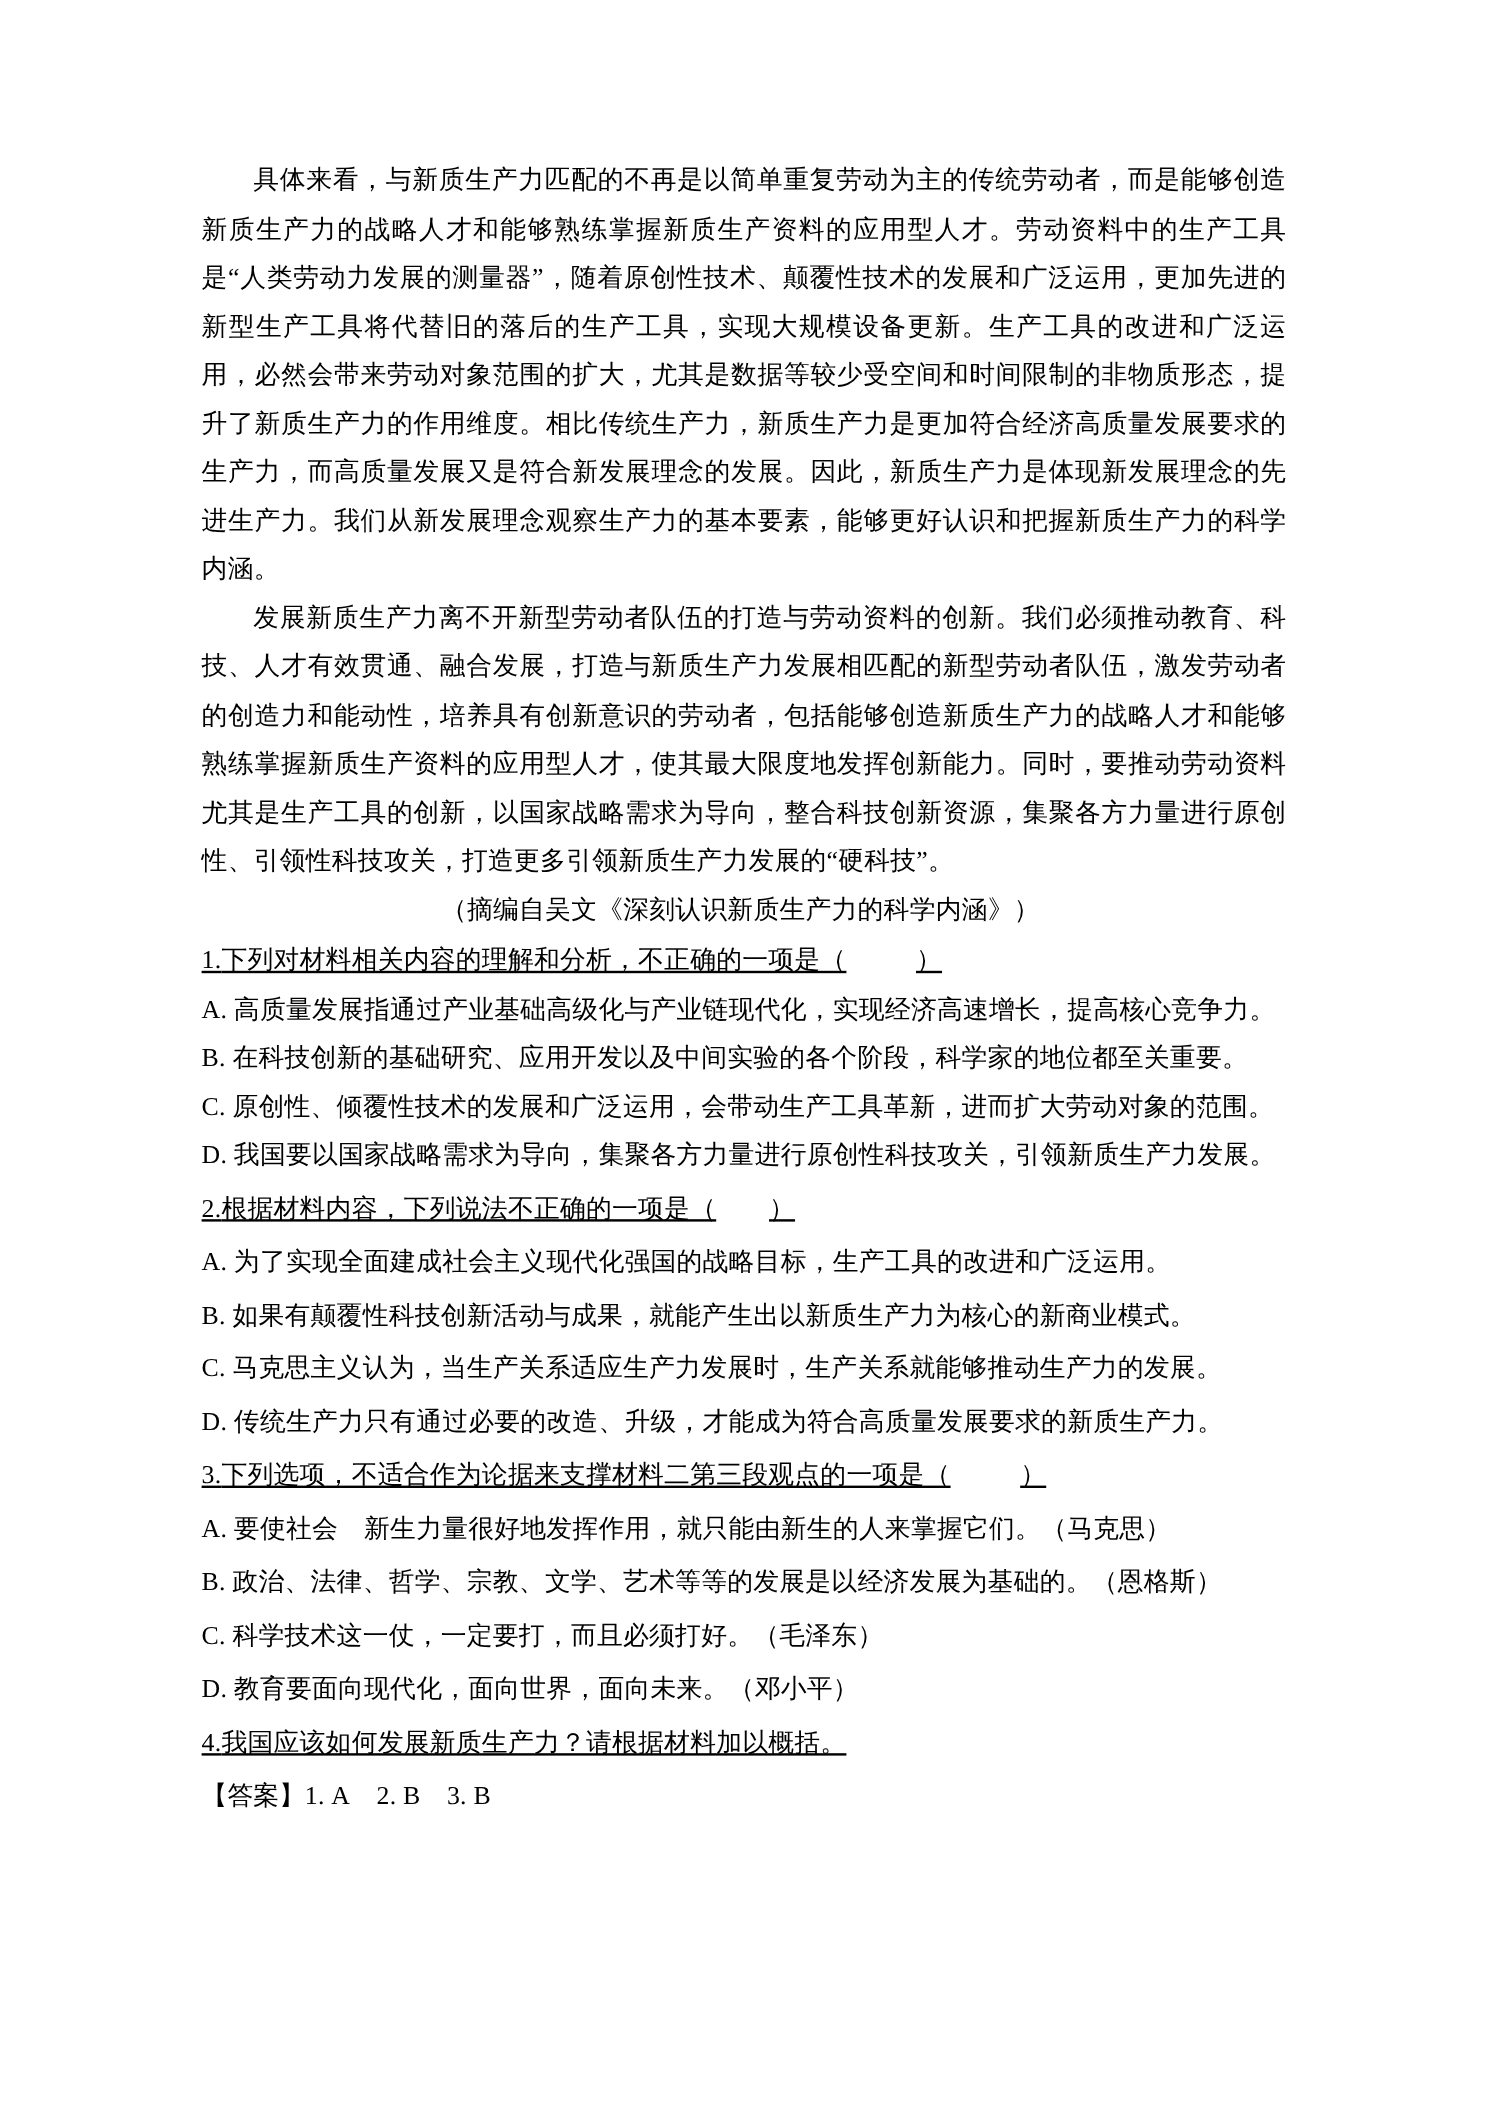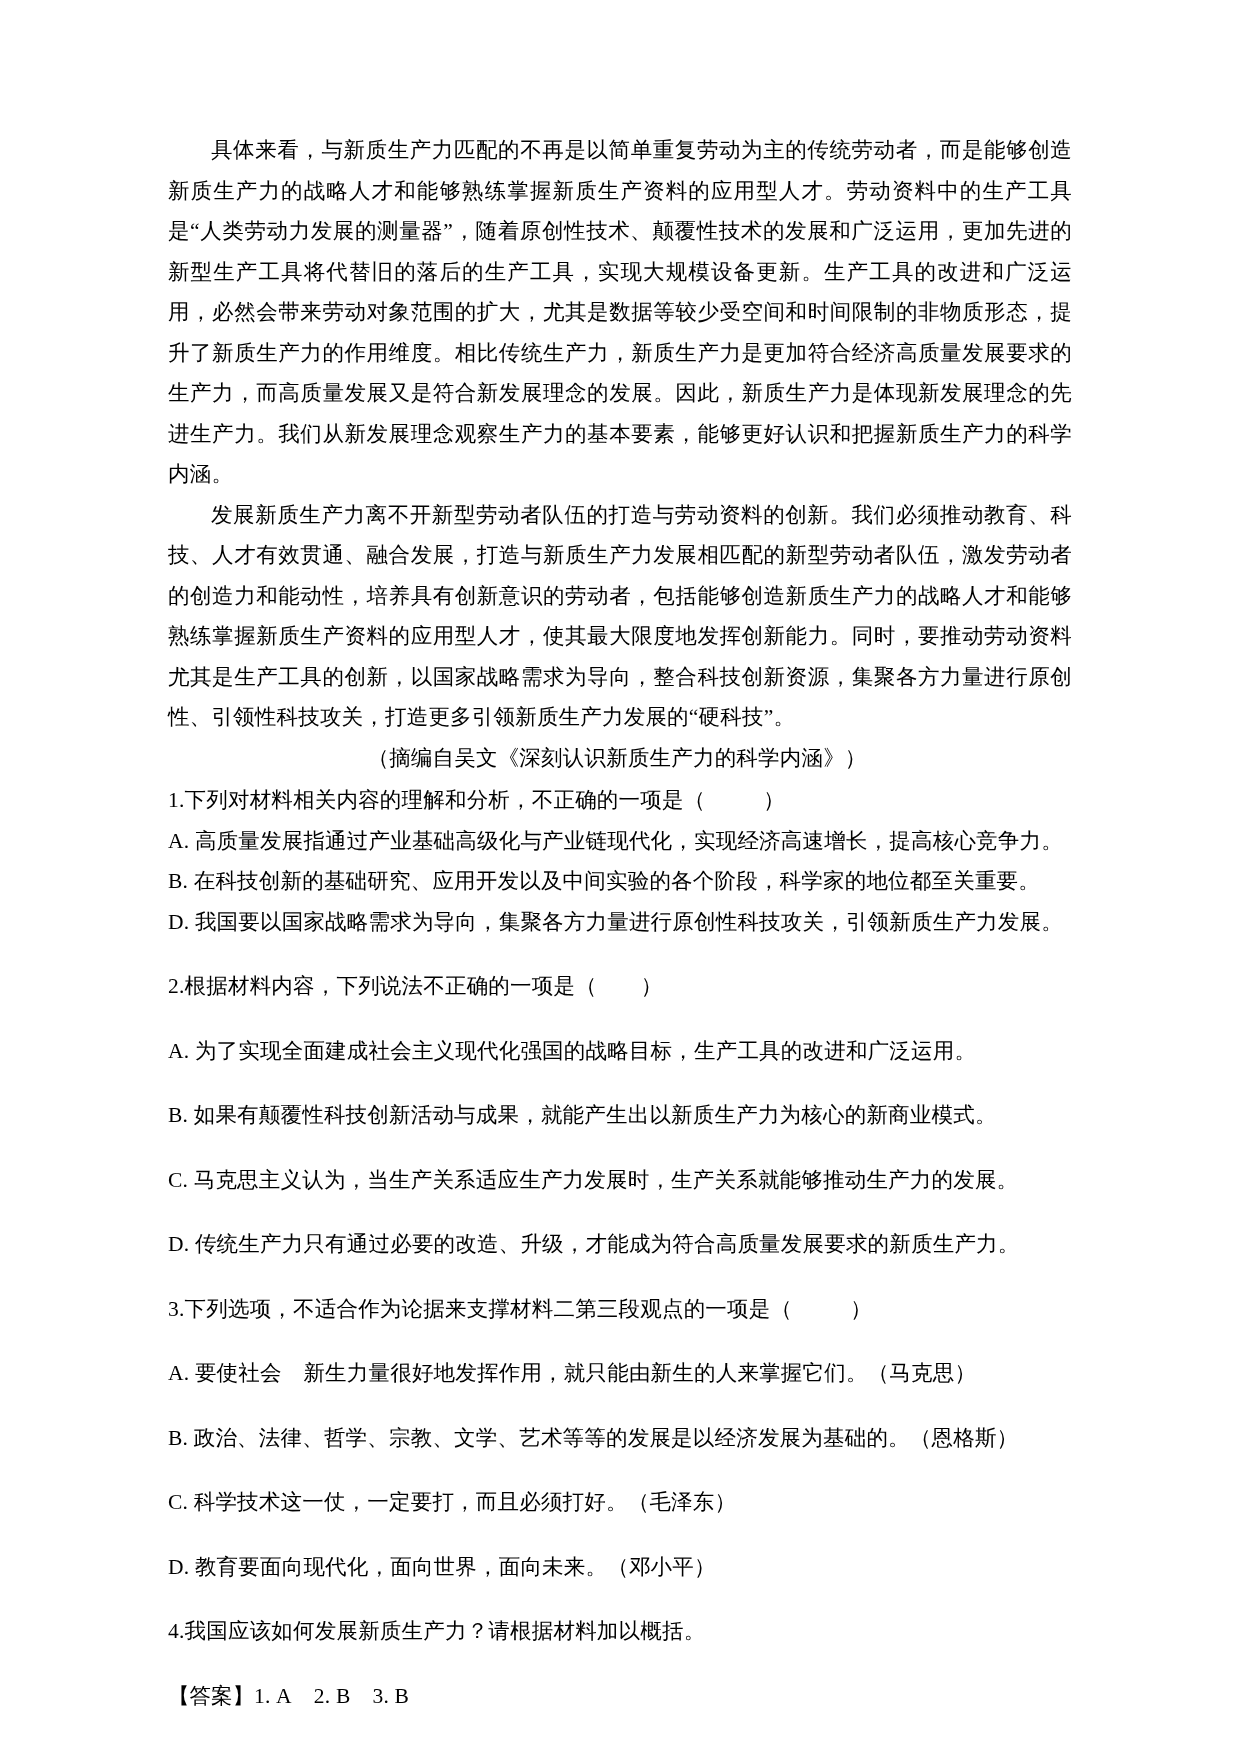--- a/index.html
+++ b/index.html
@@ -36,27 +36,28 @@
   }
   .body-para {
     text-indent: 43px;
   }
   .src-line {
     text-align: center;
     padding-right: 6px;
   }
   .q-stem {
     margin-top: 2px;
+    text-decoration: underline;
   }
   .opt {
     text-align: justify;
     text-justify: inter-ideograph;
   }
   .spaced {
-    margin-top: 24px;
+    margin-top: 4px;
   }
   .gap-wide {
     display: inline-block;
     width: 58px;
   }
   .gap-mid {
     display: inline-block;
     width: 44px;
   }
   .gap-small {
@@ -76,20 +77,21 @@
     <p class="body-para">具体来看，与新质生产力匹配的不再是以简单重复劳动为主的传统劳动者，而是能够创造新质生产力的战略人才和能够熟练掌握新质生产资料的应用型人才。劳动资料中的生产工具是“人类劳动力发展的测量器”，随着原创性技术、颠覆性技术的发展和广泛运用，更加先进的新型生产工具将代替旧的落后的生产工具，实现大规模设备更新。生产工具的改进和广泛运用，必然会带来劳动对象范围的扩大，尤其是数据等较少受空间和时间限制的非物质形态，提升了新质生产力的作用维度。相比传统生产力，新质生产力是更加符合经济高质量发展要求的生产力，而高质量发展又是符合新发展理念的发展。因此，新质生产力是体现新发展理念的先进生产力。我们从新发展理念观察生产力的基本要素，能够更好认识和把握新质生产力的科学内涵。</p>
 
     <p class="body-para">发展新质生产力离不开新型劳动者队伍的打造与劳动资料的创新。我们必须推动教育、科技、人才有效贯通、融合发展，打造与新质生产力发展相匹配的新型劳动者队伍，激发劳动者的创造力和能动性，培养具有创新意识的劳动者，包括能够创造新质生产力的战略人才和能够熟练掌握新质生产资料的应用型人才，使其最大限度地发挥创新能力。同时，要推动劳动资料尤其是生产工具的创新，以国家战略需求为导向，整合科技创新资源，集聚各方力量进行原创性、引领性科技攻关，打造更多引领新质生产力发展的“硬科技”。</p>
 
     <p class="src-line">（摘编自吴文《深刻认识新质生产力的科学内涵》）</p>
 
     <p class="q-stem"><span>1.</span><span>下列对材料相关内容的理解和分析，不正确的一项是（</span><span class="gap-wide"></span><span>）</span></p>
 
     <p class="opt">A. 高质量发展指通过产业基础高级化与产业链现代化，实现经济高速增长，提高核心竞争力。</p>
     <p class="opt">B. 在科技创新的基础研究、应用开发以及中间实验的各个阶段，科学家的地位都至关重要。</p>
+    <p class="opt">C. 原创性、倾覆性技术的发展和广泛运用，会带动生产工具革新，进而扩大劳动对象的范围。</p>
     <p class="opt">D. 我国要以国家战略需求为导向，集聚各方力量进行原创性科技攻关，引领新质生产力发展。</p>
 
     <p class="q-stem spaced"><span>2.</span><span>根据材料内容，下列说法不正确的一项是（</span><span class="gap-mid"></span><span>）</span></p>
 
     <p class="opt spaced">A. 为了实现全面建成社会主义现代化强国的战略目标，生产工具的改进和广泛运用。</p>
     <p class="opt spaced">B. 如果有颠覆性科技创新活动与成果，就能产生出以新质生产力为核心的新商业模式。</p>
     <p class="opt spaced">C. 马克思主义认为，当生产关系适应生产力发展时，生产关系就能够推动生产力的发展。</p>
     <p class="opt spaced">D. 传统生产力只有通过必要的改造、升级，才能成为符合高质量发展要求的新质生产力。</p>
 
     <p class="q-stem spaced"><span>3.</span><span>下列选项，不适合作为论据来支撑材料二第三段观点的一项是（</span><span class="gap-wide"></span><span>）</span></p>

